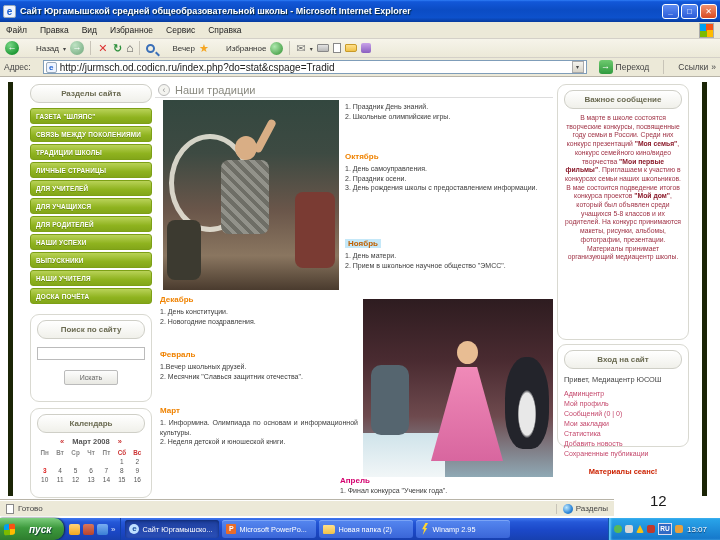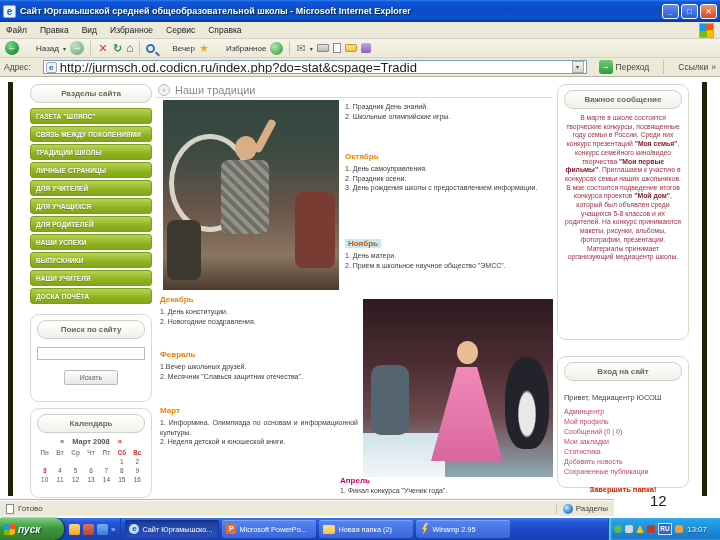--- a/index.html
+++ b/index.html
@@ -37,21 +37,21 @@
   .pageic{width:8px;height:10px;background:#fff;border:1px solid #888;}
   .folderic{width:12px;height:8px;background:linear-gradient(#ffe08a,#f0c24a);border:1px solid #c89a28;border-radius:1px 2px 2px 1px;}
   .appic{width:10px;height:10px;background:linear-gradient(#c9a3e8,#8a5fc0);border-radius:2px;}
   .vsep{width:1px;height:14px;background:#c8c4b8;margin:0 2px;}
   .ddown{font-size:6px;color:#444;}
   .tlabel{margin-left:13px;}
 
   
   .addressbar{left:0;top:58px;width:720px;height:19px;background:#ece9d8;border-bottom:1px solid #b8b4a8;display:flex;align-items:center;padding:0 4px;gap:12px;font-size:8.5px;color:#444;}
   .addr-field{flex:1;height:14px;background:#fff;border:1px solid #7f9db9;display:flex;align-items:center;padding:0 2px;gap:3px;}
-  .addr-input{flex:1;border:0;outline:0;font-size:13px;font-family:inherit;color:#222;height:12px;}
+  .addr-input{flex:1;border:0;outline:0;font-size:10px;font-family:inherit;color:#222;height:12px;}
   .addr-dd{width:12px;height:12px;background:linear-gradient(#f4f3ee,#d8d4c8);border:1px solid #aaa;font-size:6px;text-align:center;line-height:11px;color:#444;}
   .go-btn{display:flex;align-items:center;gap:3px;}
   .go-arrow{width:14px;height:14px;border-radius:3px;background:linear-gradient(#6fca6f,#2f9a3f);color:#fff;font-weight:bold;font-size:9px;line-height:13px;text-align:center;}
   .links-chip{display:flex;align-items:center;gap:3px;color:#444;}
 
   
   .page{left:0;top:77px;width:720px;height:423px;background:#fff;}
   .edge{top:5px;width:5px;height:414px;background:#1b2506;}
 
   .pill{border:1px solid #cfcfc7;border-radius:9px;background:linear-gradient(#ffffff,#f0f0ea);text-align:center;font-weight:bold;color:#6b6b52;font-size:8px;padding:4px 0;}
@@ -91,33 +91,33 @@
   .kid-dark{position:absolute;left:4px;top:120px;width:34px;height:60px;border-radius:8px;background:#3c3a30;}
   .ph2{background:linear-gradient(180deg,#2e1c20 0%,#4a2b31 35%,#6e4a4e 66%,#8fa9b5 100%);}
   .girl-dress{position:absolute;left:68px;top:68px;width:72px;height:94px;background:linear-gradient(#f08ab8,#d8669f);clip-path:polygon(36% 0,64% 0,100% 100%,0 100%);}
   .girl-head{position:absolute;left:94px;top:42px;width:21px;height:23px;border-radius:50%;background:#e8bd93;}
   .penguin{position:absolute;left:142px;top:58px;width:44px;height:92px;border-radius:45% 45% 40% 40%;background:radial-gradient(ellipse at 50% 62%,#e8e8e8 26%,#23242b 30%);}
   .table-lt{position:absolute;left:0;top:134px;width:82px;height:46px;background:linear-gradient(#cfe3ea,#f3f7f8);}
   .kid-blue{position:absolute;left:8px;top:66px;width:38px;height:70px;border-radius:10px;background:#55656f;}
 
   .msg{font-size:6.8px;line-height:8.7px;color:#a03346;text-align:center;margin-top:5px;}
   .msg b{color:#8b1a2a;}
-  .greet{font-size:7.4px;color:#444;margin:12px 0 5px;}
+  .greet{font-size:7.4px;color:#444;margin:6px 0 5px;}
   .plink{font-size:7px;line-height:10px;color:#c4476b;}
   .logout{font-size:7.5px;font-weight:bold;color:#cc2200;text-align:center;margin-top:8px;}
 
   
   .statusbar{left:0;top:500px;width:614px;height:16px;background:#ece9d8;border-top:1px solid #fff;box-shadow:0 -1px 0 #b8b4a8;display:flex;align-items:center;padding:0 6px;font-size:8px;color:#444;gap:4px;}
   .szone{margin-left:auto;display:flex;align-items:center;gap:3px;border-left:1px solid #c8c4b8;padding-left:6px;}
   .globe{width:10px;height:10px;border-radius:50%;background:radial-gradient(circle at 35% 35%,#bfe9ff,#2e86d8 60%,#1b5fa8);}
   .slide-num{left:642px;top:492px;font-size:15px;color:#1a1a1a;background:#fff;padding:0 8px;}
 
   
   .taskbar{left:0;top:518px;width:720px;height:22px;background:linear-gradient(180deg,#3f77ef 0%,#2558d8 18%,#1b48c8 55%,#1740b0 100%);display:flex;align-items:center;}
-  .startbtn{width:64px;height:22px;border-radius:0 10px 10px 0;background:linear-gradient(180deg,#7ece7e 0%,#3d9a3d 45%,#2e7d2e 100%);box-shadow:1px 0 2px #123;display:flex;align-items:center;gap:3px;padding:0 10px 0 4px;}
+  .startbtn{width:64px;height:22px;border-radius:0 10px 10px 0;background:linear-gradient(180deg,#7ece7e 0%,#3d9a3d 45%,#2e7d2e 100%);box-shadow:1px 0 2px #123;display:flex;align-items:center;gap:14px;padding:0 10px 0 4px;}
   .flag{width:11px;height:11px;border-radius:2px;background:conic-gradient(#f65314 0 25%,#ffbb00 0 50%,#7cbb00 0 75%,#00a1f1 0);transform:skewY(-6deg);}
   .start-label{color:#fff;font-weight:bold;font-style:italic;font-size:10px;text-shadow:1px 1px 1px #143;}
   .ql{display:flex;align-items:center;gap:3px;padding:0 5px;border-right:1px solid #1040a8;height:100%;}
   .qi{width:11px;height:11px;border-radius:2px;}
   .qi1{background:linear-gradient(#ffd37a,#f2a71f);}
   .qi2{background:linear-gradient(#d8765c,#b8442c);}
   .qi3{background:linear-gradient(#7aaef2,#3a7fd5);}
   .ql-more{color:#dce8ff;font-size:8px;}
   .tasks{display:flex;gap:3px;padding:0 4px;flex:1;}
   .task{width:94px;height:18px;border-radius:3px;background:linear-gradient(#5587f0,#3a66d8);box-shadow:inset 0 1px 0 #7ba4f5;display:flex;align-items:center;gap:3px;padding:0 4px;color:#fff;font-size:7.3px;white-space:nowrap;overflow:hidden;}
@@ -326,31 +326,31 @@
     <div class="mi">1. Финал конкурса "Ученик года".</div>
   </div>
 
   <div class="roundbox a" style="left:557px;top:84px;width:132px;height:256px">
     <div class="pill">Важное сообщение</div>
     <div class="msg">
       <span>В марте в школе состоятся творческие конкурсы, посвященные году семьи в России. Среди них конкурс презентаций </span><b>"Моя семья"</b><span>, конкурс семейного кино/видео творчества </span><b>"Мои первые фильмы"</b><span>. Приглашаем к участию в конкурсах семьи наших школьников. В мае состоится подведение итогов конкурса проектов </span><b>"Мой дом"</b><span>, который был объявлен среди учащихся 5-8 классов и их родителей. На конкурс принимаются макеты, рисунки, альбомы, фотографии, презентации. Материалы принимает организующий медиацентр школы.</span>
     </div>
   </div>
 
-  <div class="roundbox a" style="left:557px;top:356px;width:132px;height:132px">
+  <div class="roundbox a" style="left:557px;top:344px;width:132px;height:103px">
     <div class="pill">Вход на сайт</div>
     <div class="greet">Привет, Медиацентр ЮСОШ</div>
     <div class="plink">Админцентр</div>
     <div class="plink">Мой профиль</div>
     <div class="plink">Сообщений (0 | 0)</div>
     <div class="plink">Мои закладки</div>
     <div class="plink">Статистика</div>
     <div class="plink">Добавить новость</div>
     <div class="plink">Сохраненные публикации</div>
-    <div class="logout">Завершить папка!</div>
+    <div class="logout">Материалы сеанс!</div>
   </div>
 
   <div class="statusbar a">
     <span class="pageic"></span>
     <span>Готово</span>
     <div class="szone">
       <span class="globe"></span>
       <span>Разделы</span>
     </div>
   </div>

